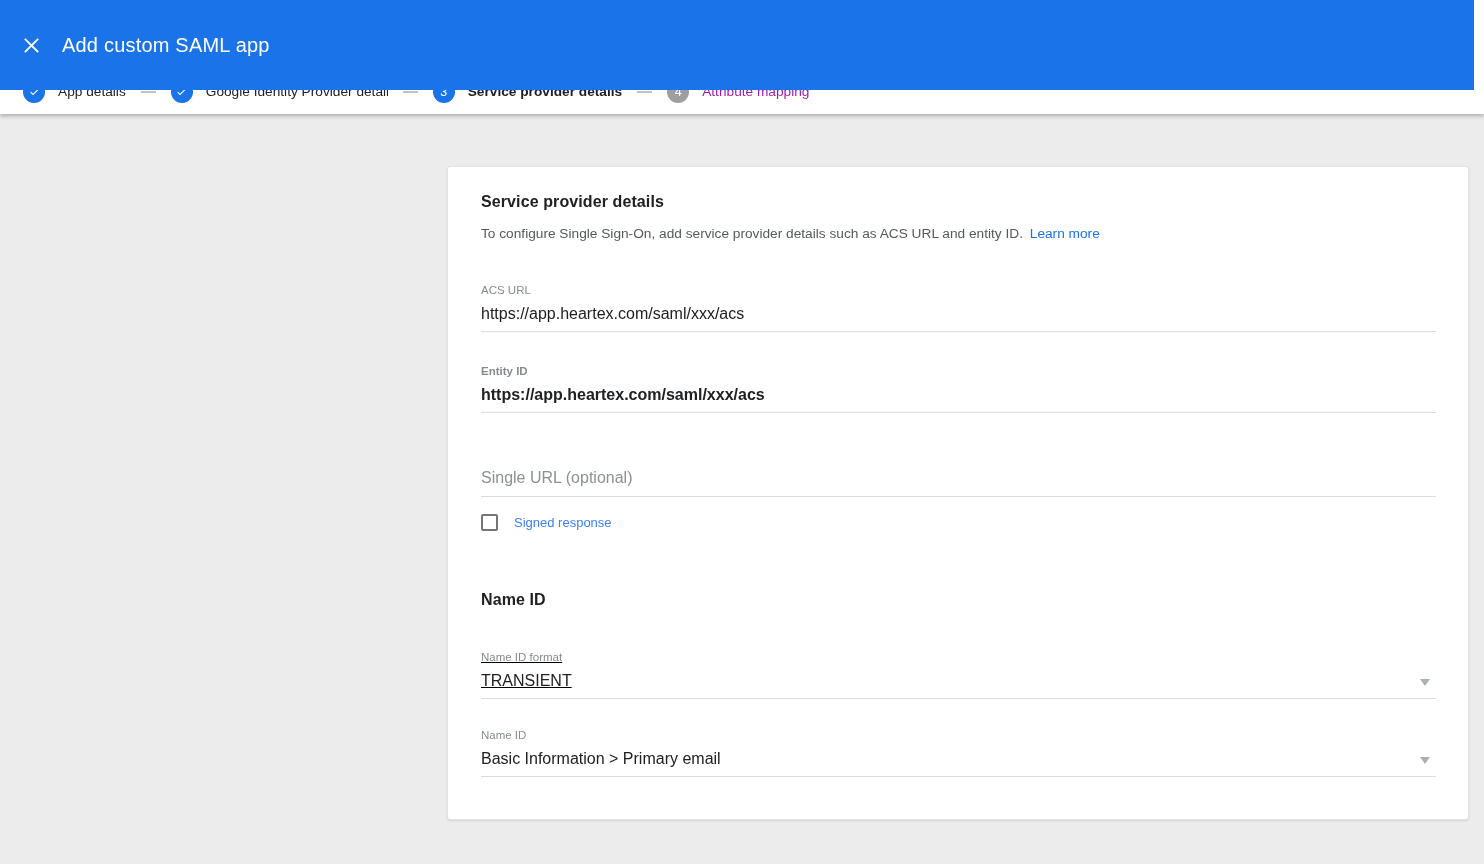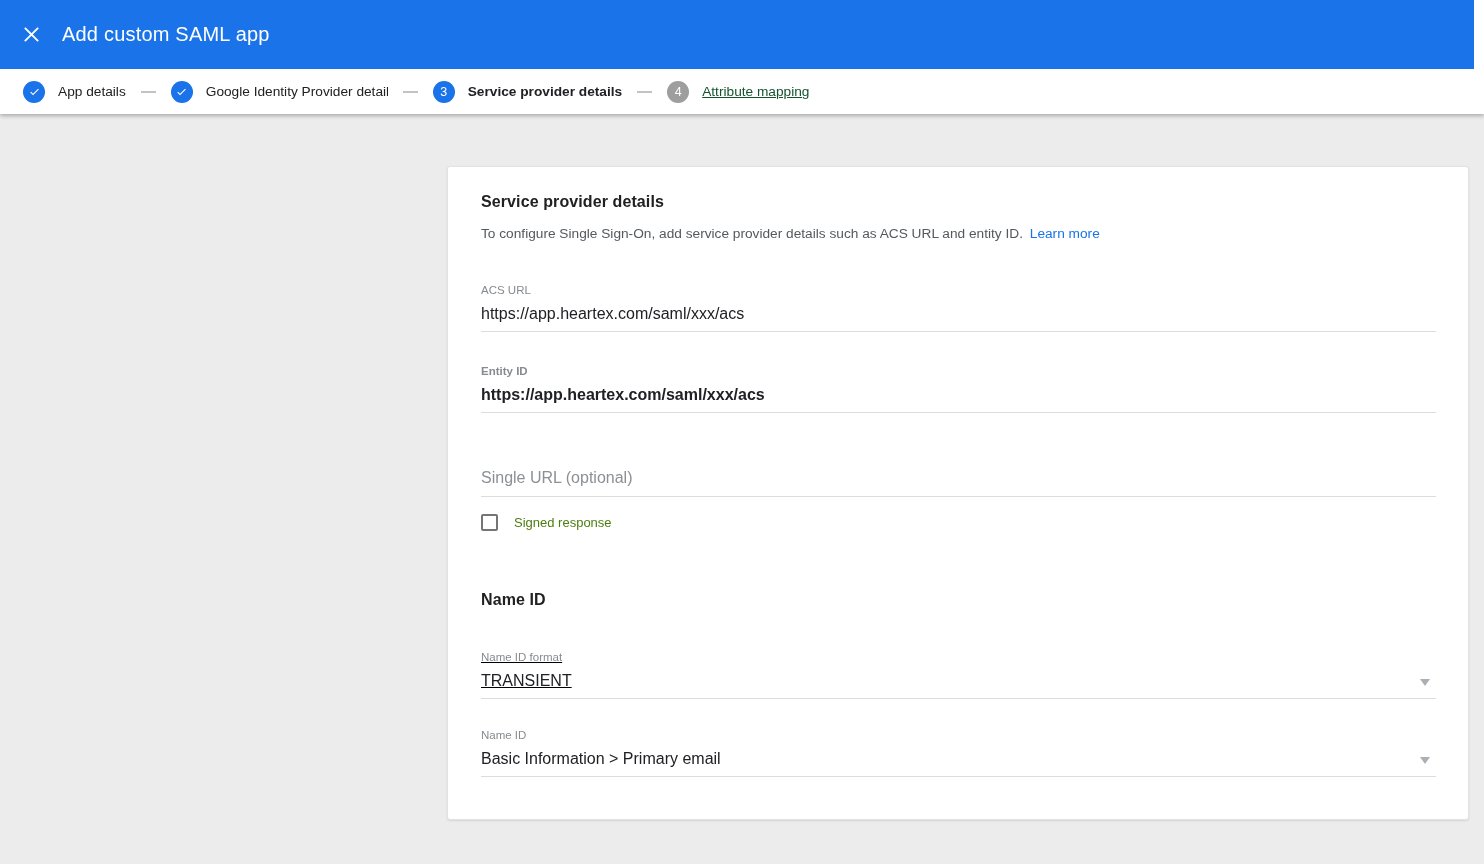--- a/index.html
+++ b/index.html
@@ -5,21 +5,21 @@
   * { box-sizing: border-box; }
   html, body { margin: 0; padding: 0; }
   body {
     width: 1484px; height: 864px; overflow: hidden; position: relative;
     font-family: "Liberation Sans", sans-serif;
     background: #ececec;
   }
 
   
   .topbar {
-    position: absolute; top: 0; left: 0; width: 1474px; height: 69px;
+    position: absolute; top: 0; left: 0; width: 1474px; height: 90px;
     background: #1a73e8; display: flex; align-items: center; z-index: 6;
   }
   .header-gap {
     position: absolute; top: 0; right: 0; width: 10px; height: 69px;
     background: #ffffff; z-index: 7;
   }
   .close-btn {
     margin-left: 19px; width: 24px; height: 24px; padding: 2px;
     background: none; border: none; cursor: pointer; display: flex;
     align-items: center; justify-content: center;
@@ -41,21 +41,21 @@
     width: 22px; height: 22px; border-radius: 50%; background: #1a73e8;
     color: #fff; font-size: 12.5px; display: flex; align-items: center;
     justify-content: center; flex: none;
   }
   .step.upcoming .step-circle { background: #9e9e9e; }
   .step-circle svg { width: 13px; height: 13px; fill: #ffffff; }
   .step-label {
     margin-left: 13px; font-size: 13.7px; color: #202124; white-space: nowrap;
   }
   .step.current .step-label { font-weight: 700; color: #202124; }
-  .step.upcoming .step-label { color: #14532d; text-decoration: underline; }
+  .step.upcoming .step-label { color: #a21caf; }
   .clip { max-width: 182px; overflow: hidden; }
   .step-sep {
     width: 15px; height: 2px; background: #c3c3c3; margin: 0 15px; flex: none;
   }
 
   
   .content {
     position: absolute; top: 114px; left: 0; right: 0; bottom: 0;
     background: #ececec;
   }
@@ -90,21 +90,21 @@
     position: absolute; right: 6px; bottom: 12px; width: 0; height: 0;
     border-left: 5.5px solid transparent; border-right: 5.5px solid transparent;
     border-top: 7px solid #abb0b5;
   }
 
   .checkbox-row { margin-top: 17px; display: flex; align-items: center; }
   .checkbox {
     width: 17px; height: 17px; border: 2px solid #757575; border-radius: 2px;
     background: #ffffff; flex: none; cursor: pointer;
   }
-  .checkbox-label { margin-left: 16px; font-size: 13px; color: #4d7c0f; }
+  .checkbox-label { margin-left: 16px; font-size: 13px; color: #3b82f6; }
 </style>
 </head>
 <body>
 
 <div>
 
   <header class="topbar">
     <button class="close-btn">
       <svg viewBox="0 0 20 20" fill="none">
         <line x1="3" y1="3" x2="17" y2="17"></line>

